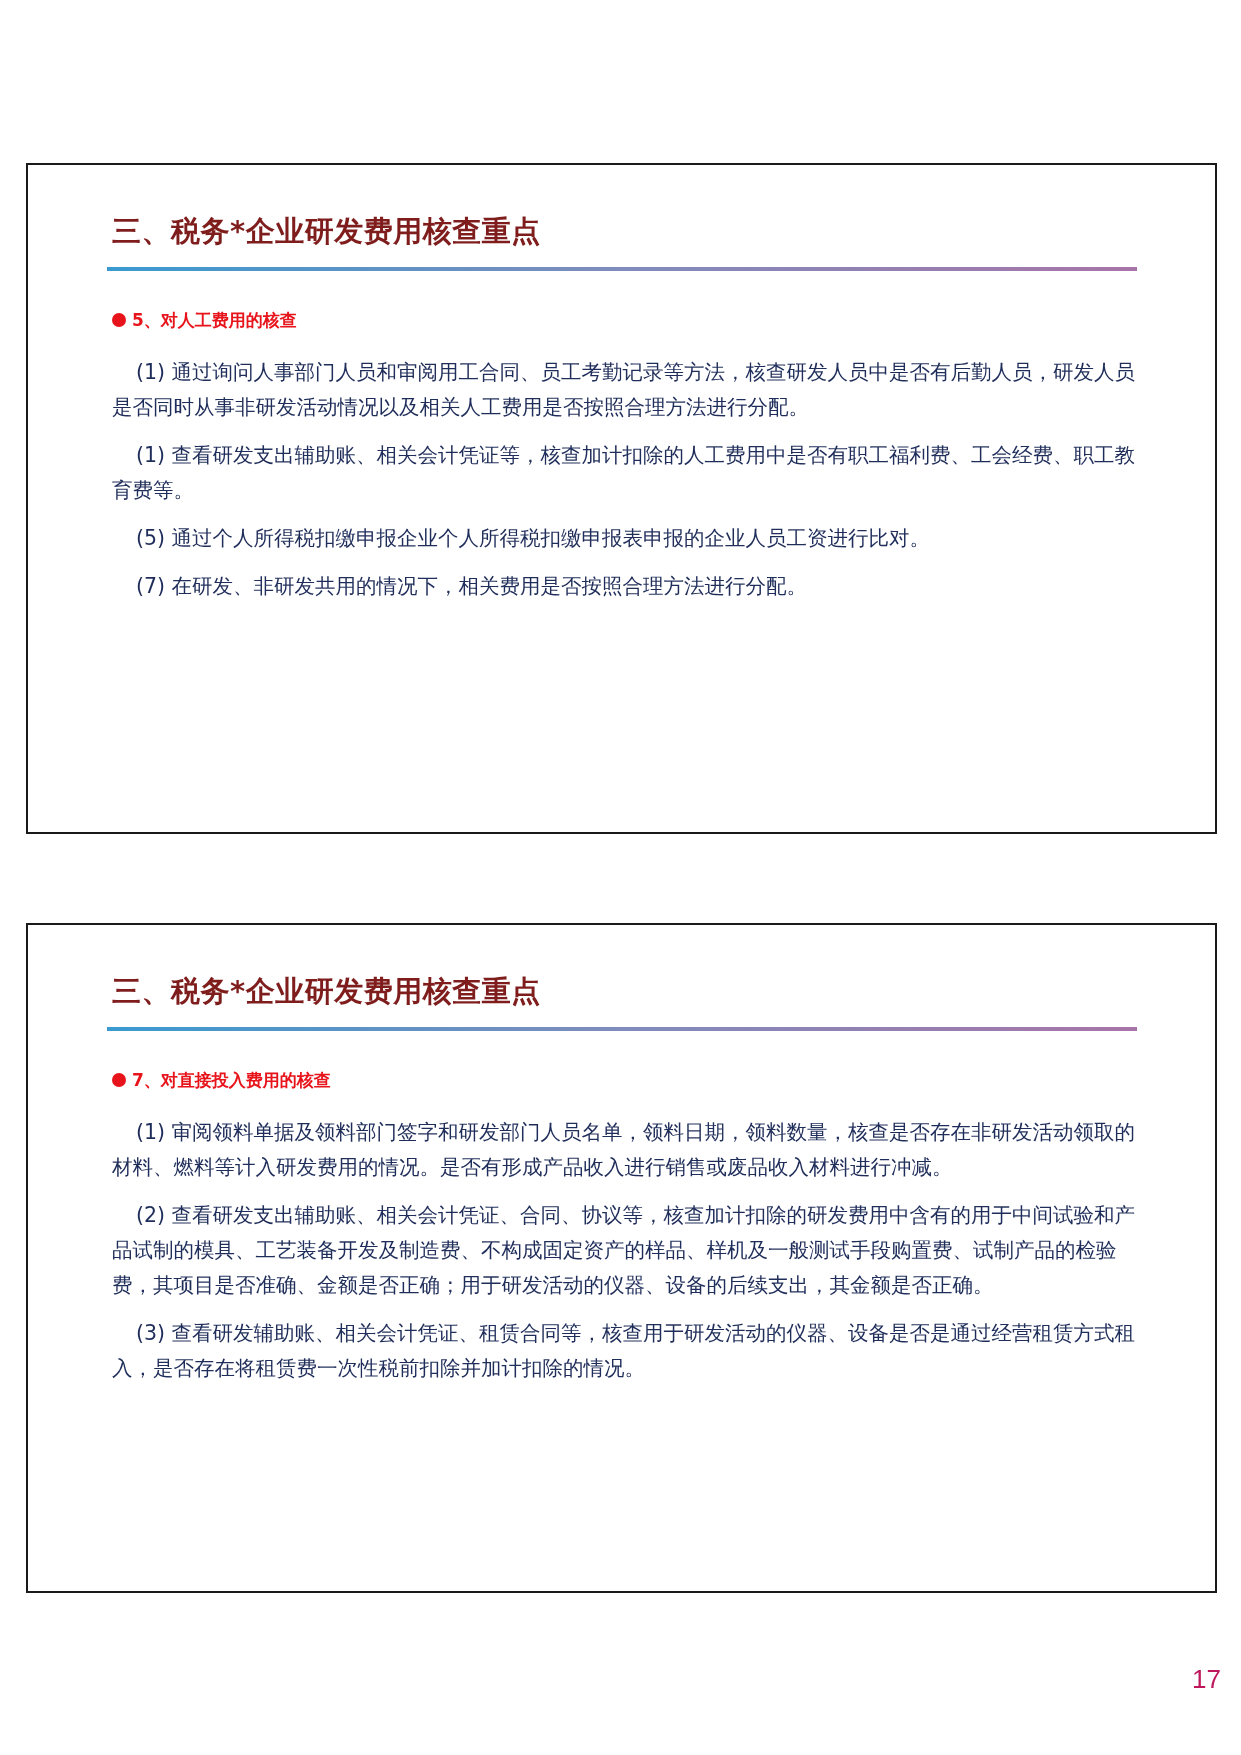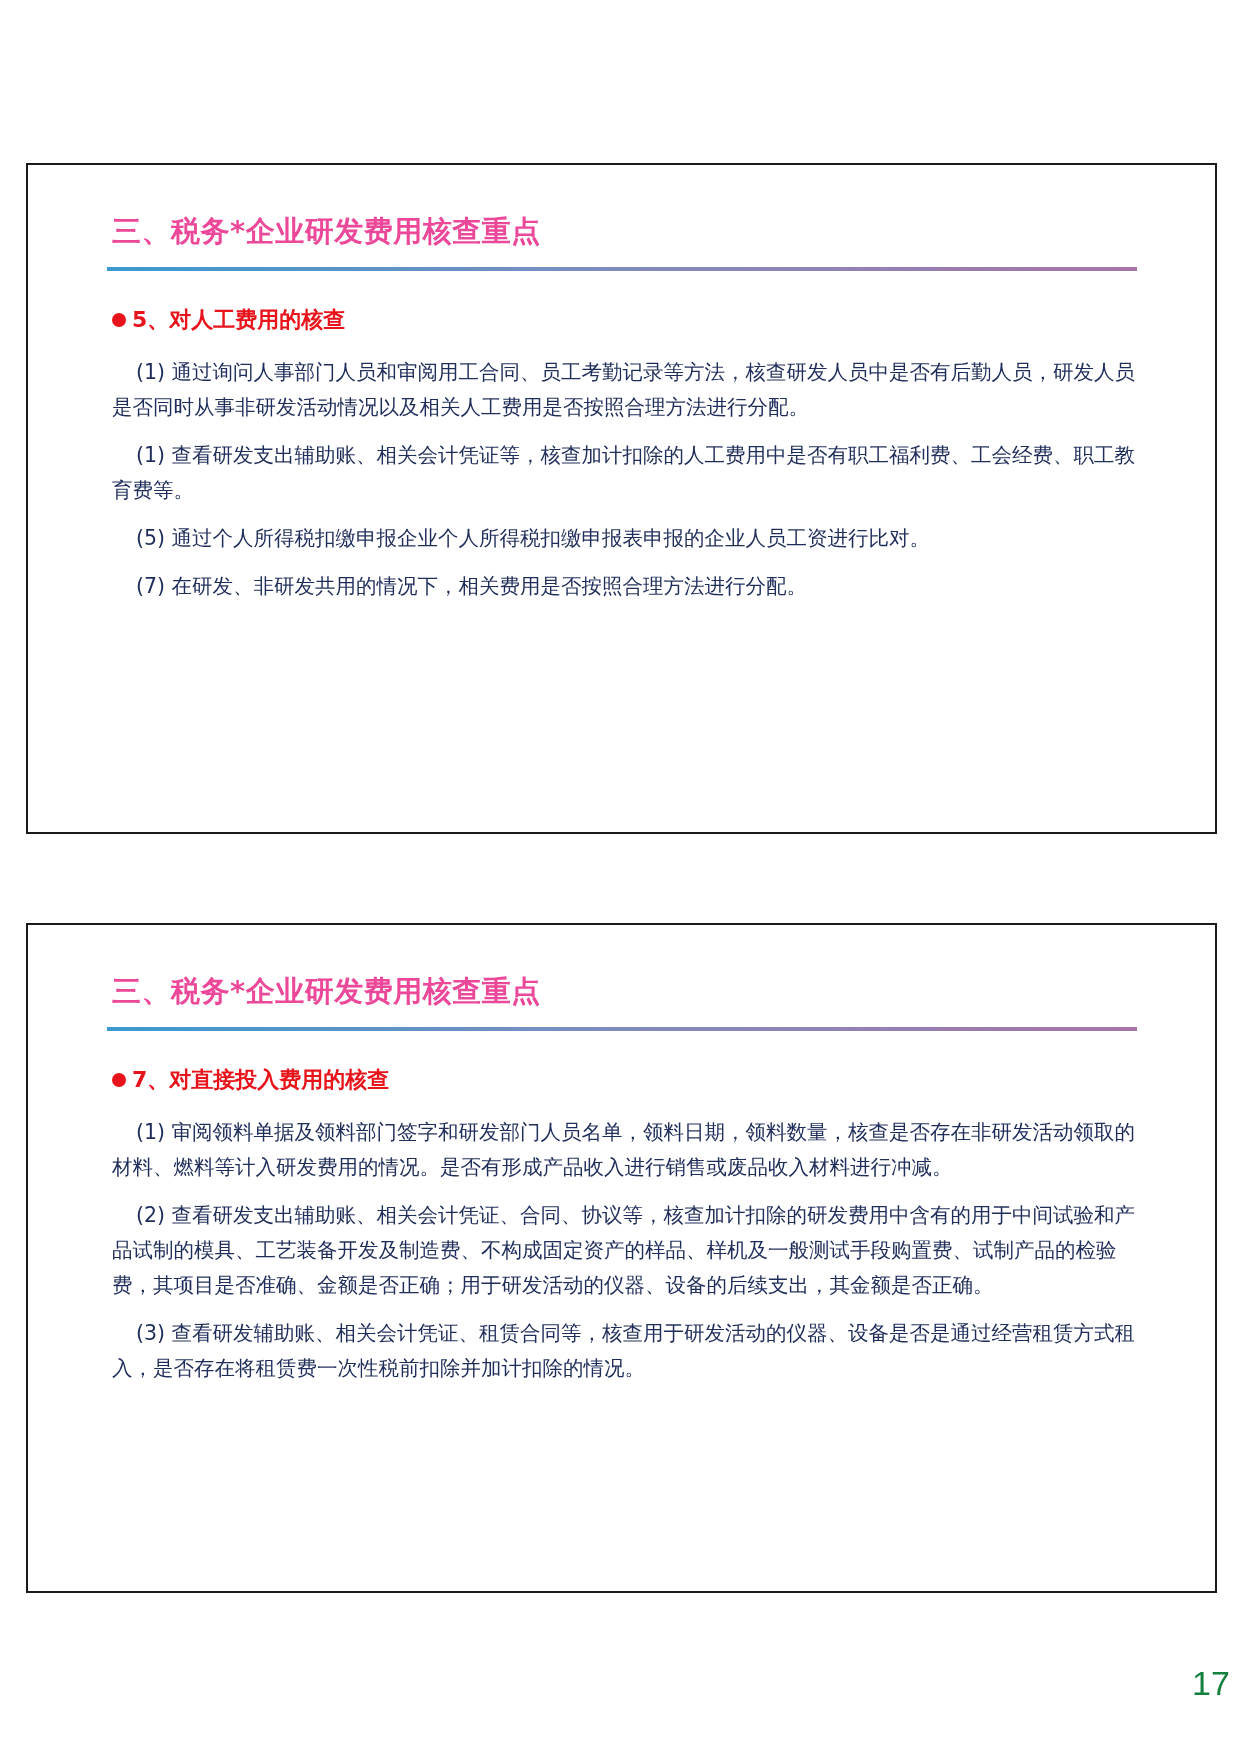--- a/index.html
+++ b/index.html
@@ -3,34 +3,34 @@
 <meta charset="utf-8">
 <style>
   html, body { margin: 0; padding: 0; background: #ffffff; }
   body { width: 1241px; height: 1755px; position: relative; overflow: hidden;
          font-family: "DejaVu Sans", "Liberation Sans", sans-serif; }
   .slide { position: absolute; left: 26px; width: 1187px; border: 2px solid #1a1a1a;
            box-sizing: content-box; background: #ffffff; }
   .slide-1 { top: 163px; height: 667px; }
   .slide-2 { top: 923px; height: 666px; }
   .title { position: absolute; left: 84px; top: 46px; margin: 0;
-           font-size: 29px; font-weight: bold; color: #ec4899; letter-spacing: 0.5px;
+           font-size: 29px; font-weight: bold; color: #7f1d1d; letter-spacing: 0.5px;
            white-space: nowrap; line-height: 40px; }
   .rule { position: absolute; left: 79px; top: 102px; width: 1030px; height: 4px;
           background: linear-gradient(to right, #3a9ad0, #7f8cbc 50%, #a874a8); }
   .heading { position: absolute; left: 84px; top: 138px; margin: 0;
-             font-size: 22px; font-weight: bold; color: #e8141b; white-space: nowrap;
+             font-size: 17px; font-weight: bold; color: #e8141b; white-space: nowrap;
              line-height: 34px; display: flex; align-items: center; }
   .bullet { display: inline-block; width: 14px; height: 14px; border-radius: 50%;
             background: #e8141b; margin-right: 6px; }
   .body { position: absolute; left: 84px; top: 190px; width: 1030px; }
   .para { margin: 0 0 13px 0; font-size: 20.5px; line-height: 35px; color: #1f2d5a;
           text-indent: 24px; word-break: break-all; }
-  .page-number { position: absolute; left: 1192px; top: 1664px; font-size: 34px;
-                 color: #15803d; font-family: "Liberation Sans", sans-serif; }
+  .page-number { position: absolute; left: 1192px; top: 1664px; font-size: 26px;
+                 color: #be185d; font-family: "Liberation Sans", sans-serif; }
 </style>
 </head>
 <body>
 
 <div class="slide slide-1">
   <h1 class="title">三、税务*企业研发费用核查重点</h1>
   <div class="rule"></div>
   <h2 class="heading">
     <span class="bullet"></span>
     <span>5、对人工费用的核查</span>

